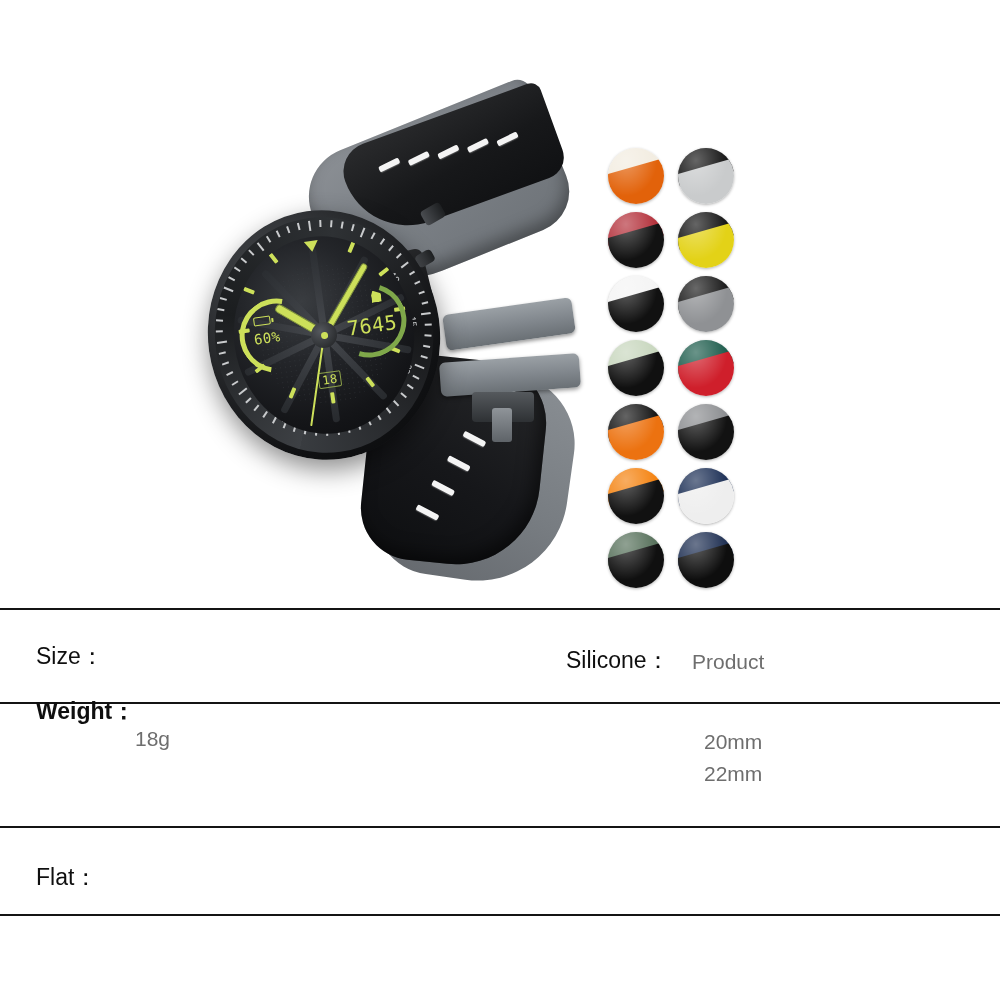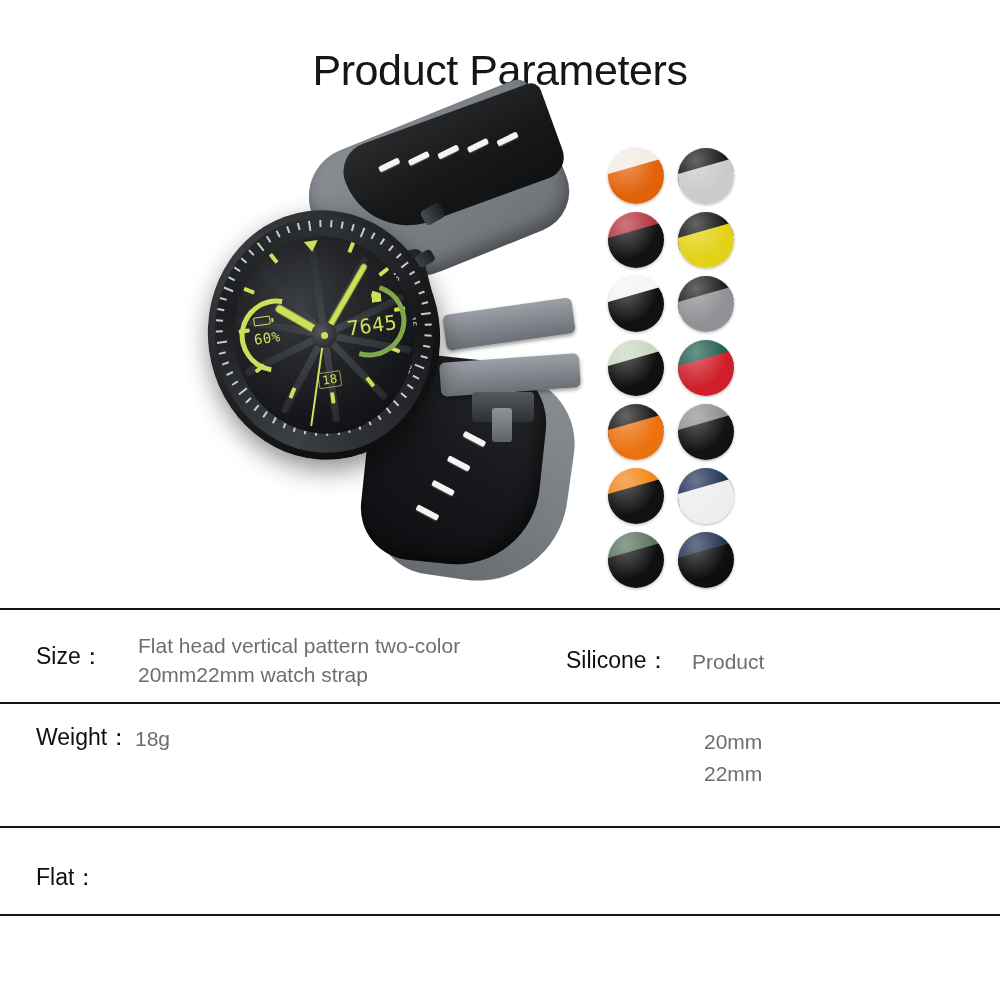--- a/index.html
+++ b/index.html
@@ -214,38 +214,37 @@
   }
   .cell-value {
     position:absolute; font-size:21px; color:#6e6e6e;
     font-family:"Liberation Sans", sans-serif; line-height:1.38;
   }
 
   .lbl-name  { left:36px;  top:641px; }
   .val-name  { left:138px; top:632px; width:400px; }
   .lbl-mat   { left:566px; top:645px; }
   .val-mat   { left:692px; top:648px; }
-  .lbl-wt    { left:36px;  top:722px; }
+  .lbl-wt    { left:36px;  top:696px;font-weight:bold; }
   .val-wt    { left:135px; top:725px; }
   .lbl-app   { left:566px; top:723px; }
   .val-app   { left:704px; top:726px; line-height:1.5; }
   .lbl-size  { left:36px;  top:862px; }
   .val-size  { left:97px;  top:866px; }
 
   .footnote {
     position:absolute; left:0; top:935px; width:1000px; text-align:center;
     font-size:17px; color:#1c1c1c; font-family:"Liberation Sans", sans-serif;
   }
 </style>
 </head>
 <body>
 
 <div class="page">
 
-  <div class="title">Product Parameters</div>
 
   <div class="hero">
 
     <div class="watch-wrap">
 
       <div class="strap-upper-grey"></div>
       <div class="strap-upper-black" id="upperSlots">
           <div class="slot" style="top: 26px; left: 36px; width: 22px; height: 6px; transform: rotate(-6deg);"></div>
           <div class="slot" style="top: 30px; left: 66px; width: 22px; height: 6px; transform: rotate(-6deg);"></div>
           <div class="slot" style="top: 34px; left: 96px; width: 22px; height: 6px; transform: rotate(-6deg);"></div>
@@ -460,21 +459,20 @@
         </div>
       </div>
   </div>
 
   <div class="rule r1"></div>
   <div class="rule r2"></div>
   <div class="rule r3"></div>
   <div class="rule r4"></div>
 
   <div class="cell-label lbl-name">Size：</div>
-  <div class="cell-value val-name">Flat head vertical pattern two-color 20mm22mm watch strap</div>
 
   <div class="cell-label lbl-mat">Silicone：</div>
   <div class="cell-value val-mat">Product</div>
 
   <div class="cell-label lbl-wt">Weight：</div>
   <div class="cell-value val-wt">18g</div>
 
   <div class="cell-value val-app" style="white-space:pre-line">20mm
 22mm</div>
 

